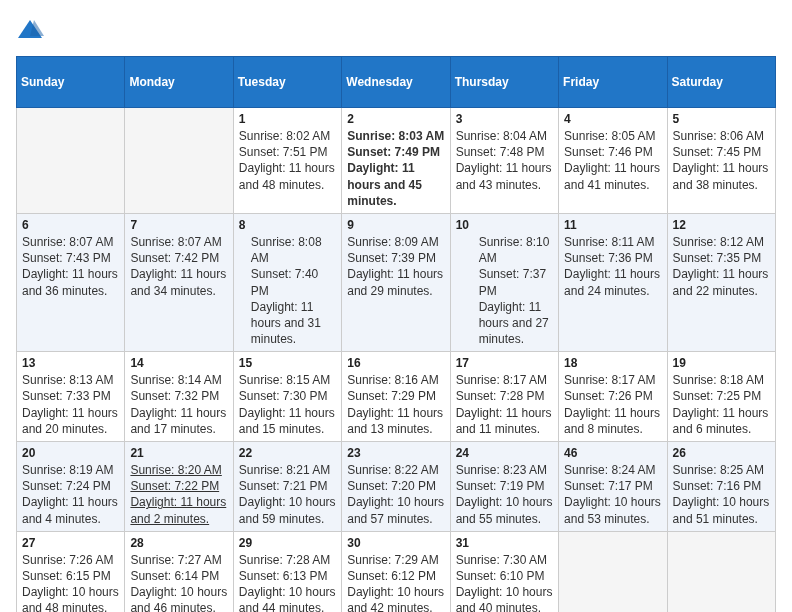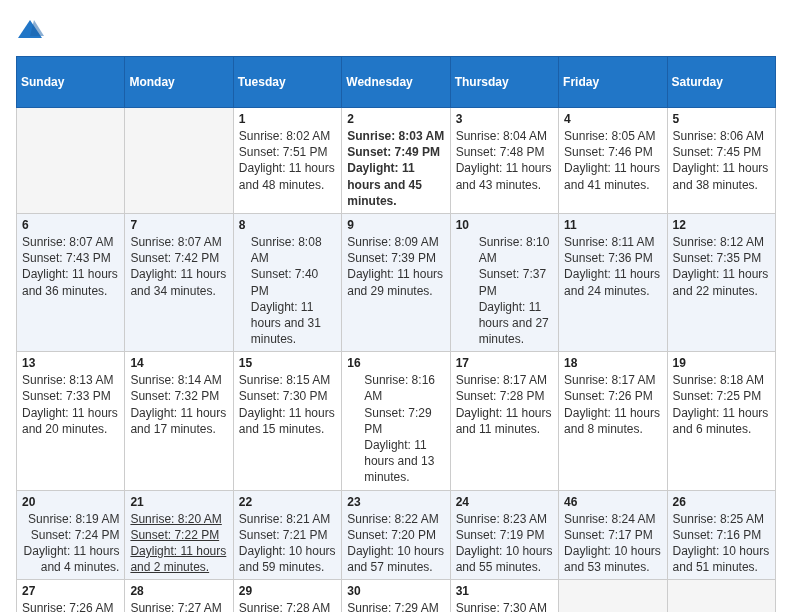--- a/index.html
+++ b/index.html
@@ -218,21 +218,21 @@
 Daylight: 11 hours and 17 minutes.</div>
         </td>
         <td>
           <div class="day-num">15</div>
           <div class="day-info" style="white-space: pre-line;">Sunrise: 8:15 AM
 Sunset: 7:30 PM
 Daylight: 11 hours and 15 minutes.</div>
         </td>
         <td>
           <div class="day-num">16</div>
-          <div class="day-info" style="white-space: pre-line; margin-left: 17px;">Sunrise: 8:16 AM
+          <div class="day-info" style="white-space: pre-line;">Sunrise: 8:16 AM
 Sunset: 7:29 PM
 Daylight: 11 hours and 13 minutes.</div>
         </td>
         <td>
           <div class="day-num">17</div>
           <div class="day-info" style="white-space: pre-line;">Sunrise: 8:17 AM
 Sunset: 7:28 PM
 Daylight: 11 hours and 11 minutes.</div>
         </td>
         <td>
@@ -244,21 +244,21 @@
         <td>
           <div class="day-num">19</div>
           <div class="day-info" style="white-space: pre-line;">Sunrise: 8:18 AM
 Sunset: 7:25 PM
 Daylight: 11 hours and 6 minutes.</div>
         </td>
       </tr>
       <tr class="alt-row">
         <td>
           <div class="day-num">20</div>
-          <div class="day-info" style="white-space: pre-line; text-align: right;">Sunrise: 8:19 AM
+          <div class="day-info" style="white-space: pre-line;">Sunrise: 8:19 AM
 Sunset: 7:24 PM
 Daylight: 11 hours and 4 minutes.</div>
         </td>
         <td>
           <div class="day-num">21</div>
           <div class="day-info" style="white-space: pre-line; text-decoration: underline;">Sunrise: 8:20 AM
 Sunset: 7:22 PM
 Daylight: 11 hours and 2 minutes.</div>
         </td>
         <td>

